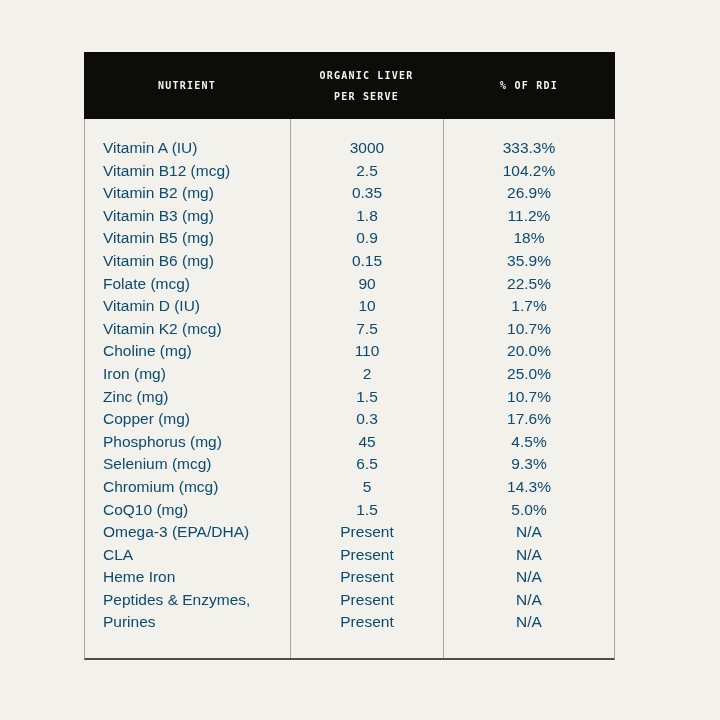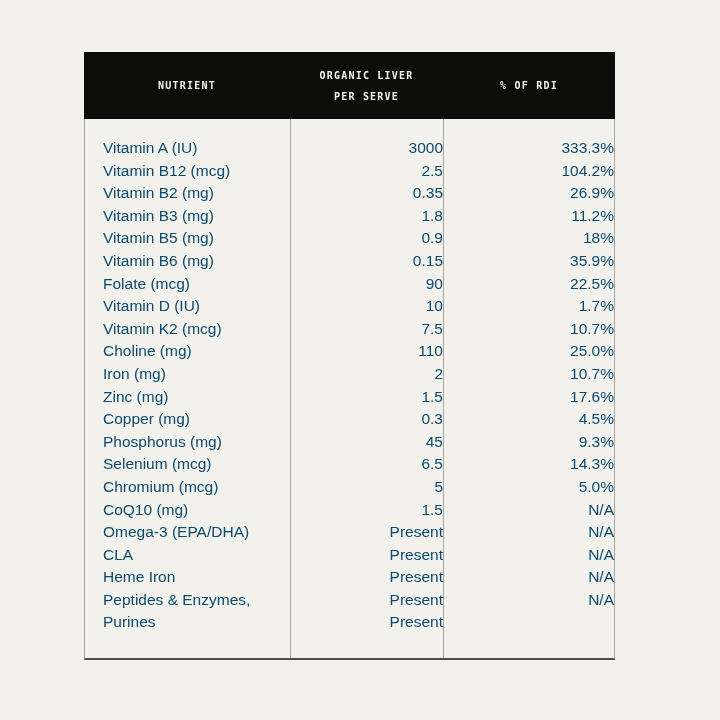--- a/index.html
+++ b/index.html
@@ -65,21 +65,21 @@
     height: 22.6px;
     line-height: 22.6px;
     white-space: nowrap;
   }
   .col-nutrient .cell {
     text-align: left;
     padding-left: 18px;
   }
   .col-amount .cell,
   .col-rdi .cell {
-    text-align: right;
+    text-align: center;
   }
 </style>
 </head>
 <body>
 
 <div class="page">
   <div class="nutrition-table">
 
     <div class="thead">
       <div class="th">
@@ -149,20 +149,21 @@
       <div class="col col-rdi">
         <div class="cell">333.3%</div>
         <div class="cell">104.2%</div>
         <div class="cell">26.9%</div>
         <div class="cell">11.2%</div>
         <div class="cell">18%</div>
         <div class="cell">35.9%</div>
         <div class="cell">22.5%</div>
         <div class="cell">1.7%</div>
         <div class="cell">10.7%</div>
+        <div class="cell">20.0%</div>
         <div class="cell">25.0%</div>
         <div class="cell">10.7%</div>
         <div class="cell">17.6%</div>
         <div class="cell">4.5%</div>
         <div class="cell">9.3%</div>
         <div class="cell">14.3%</div>
         <div class="cell">5.0%</div>
         <div class="cell">N/A</div>
         <div class="cell">N/A</div>
         <div class="cell">N/A</div>

